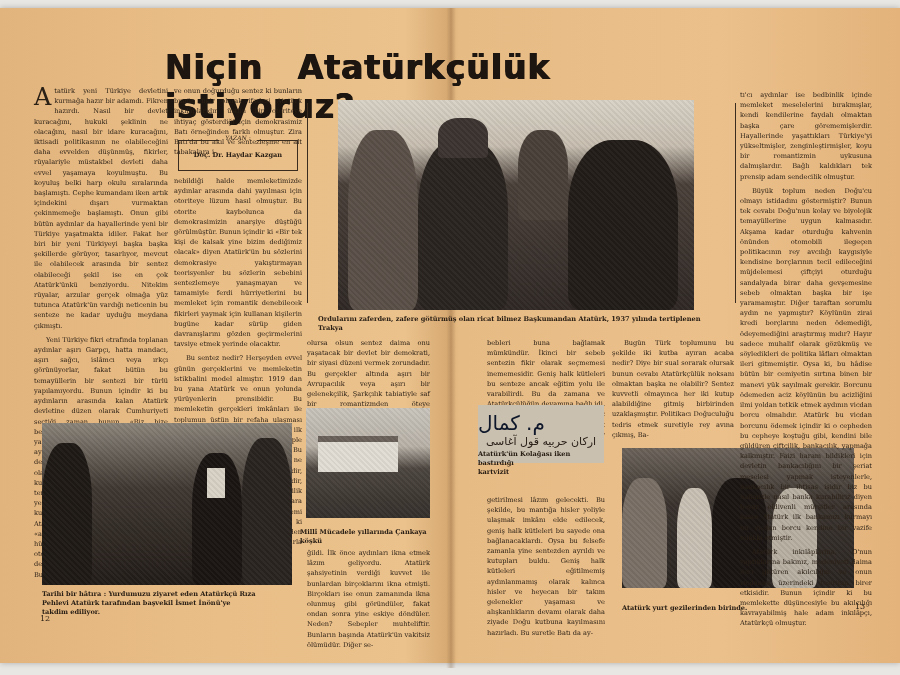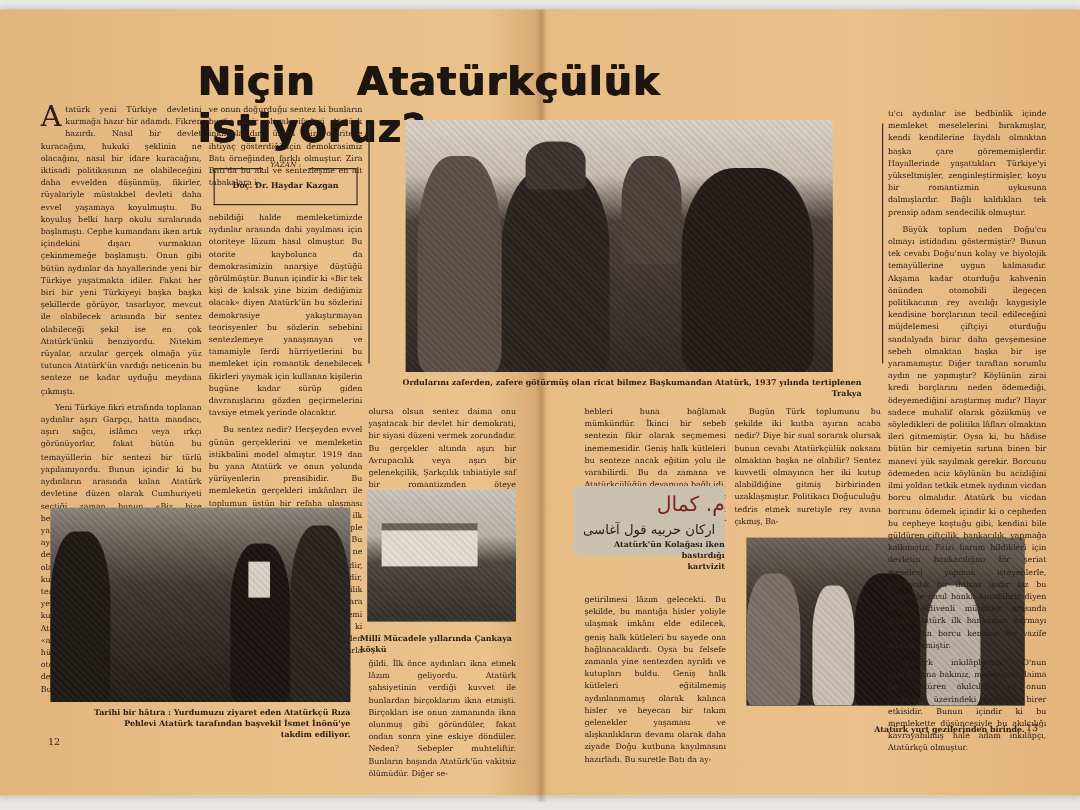--- a/index.html
+++ b/index.html
@@ -13,21 +13,21 @@
   .col p { margin:0 0 4px 0; text-indent:12px; }
   .col p.first { text-indent:0; }
   .dropcap { float:left; font-size:24px; line-height:20px; margin:1px 3px 0 0; color:#2b2016; }
   .byline-box { position:absolute; left:178px; top:132px; width:118px; height:30px; border:1px solid #3a2c1e; border-top:none; }
   .byline-box .yazan { position:absolute; top:-6px; left:0; width:100%; text-align:center; font-size:6px; font-style:italic; color:#2b2016; }
   .byline-box .author { position:absolute; top:11px; left:0; width:100%; text-align:center; font-size:6.6px; font-weight:bold; color:#2b2016; }
   .byline-box:before { content:""; position:absolute; top:0; left:0; width:40px; border-top:1px solid #3a2c1e; }
   .byline-box:after { content:""; position:absolute; top:0; right:0; width:40px; border-top:1px solid #3a2c1e; }
   .photo { position:absolute; background:#3b3430; overflow:hidden; }
   .photo .grain { position:absolute; inset:0; background:repeating-linear-gradient(45deg,rgba(255,255,255,.03) 0 2px,rgba(0,0,0,.05) 2px 4px); }
-  .caption { position:absolute; font-size:6.6px; line-height:9px; font-weight:bold; color:#2b2016; text-align:right; }
+  .caption { position:absolute; font-size:6.6px; line-height:9px; font-weight:bold; color:#2b2016; text-align:left; }
   .rule { position:absolute; width:1px; background:#3a2c1e; }
   .pagenum { position:absolute; font-size:8px; color:#2b2016; }
   .fig { position:absolute; border-radius:40% 40% 10% 10%; }
 </style>
 </head>
 <body>
 
 <div class="spread">
   <div class="page-left"></div>
   <div class="page-right"></div>
@@ -90,21 +90,21 @@
   <div class="caption" style="left:42px; top:582px; width:250px;">
     <div>Tarihi bir hâtıra : Yurdumuzu ziyaret eden Atatürkçü Rıza</div>
     <div>Pehlevi Atatürk tarafından başvekil İsmet İnönü'ye</div>
     <div>takdim ediliyor.</div>
   </div>
 
   <div class="col" style="left:487px; top:330px; width:118px;">
     <p class="first">bebleri buna bağlamak mümkündür. İkinci bir sebeb sentezin fikir olarak seçmemesi inememesidir. Geniş halk kütleleri bu senteze ancak eğitim yolu ile varabilirdi. Bu da zamana ve Atatürkçülüğün devamına bağlı idi. Ekonomik gelişmeye ihtiyaç gösteriyordu. Nihayet Atatürkçülüğün bir felsefe, bir mezhep haline</p>
   </div>
   <div class="photo" style="left:478px; top:397px; width:126px; height:58px; background:#c9c0b0;">
-    <div style="position:absolute; top:6px; width:100%; text-align:right; font-size:17px; color:#7f1d1d; font-family:'DejaVu Sans', sans-serif;">م. كمال</div>
+    <div style="position:absolute; top:6px; width:100%; text-align:left; font-size:20px; color:#0f172a; font-family:'DejaVu Sans', sans-serif;">م. كمال</div>
     <div style="position:absolute; top:30px; width:100%; text-align:center; font-size:11px; color:#2a2018; font-family:'DejaVu Sans', sans-serif;">ارکان حربیه قول آغاسی</div>
   </div>
   <div class="caption" style="left:478px; top:442px; width:126px;">
     <div>Atatürk'ün Kolağası iken bastırdığı</div>
     <div>kartvizit</div>
   </div>
   <div class="col" style="left:487px; top:487px; width:118px;">
     <p class="first">getirilmesi lâzım gelecekti. Bu şekilde, bu mantığa hisler yoliyle ulaşmak imkânı elde edilecek, geniş halk kütleleri bu sayede ona bağlanacaklardı. Oysa bu felsefe zamanla yine sentezden ayrıldı ve kutupları buldu. Geniş halk kütleleri eğitilmemiş aydınlanmamış olarak kalınca hisler ve heyecan bir takım gelenekler yaşaması ve alışkanlıkların devamı olarak daha ziyade Doğu kutbuna kayılmasını hazırladı. Bu suretle Batı da ay-</p>
   </div>
 

